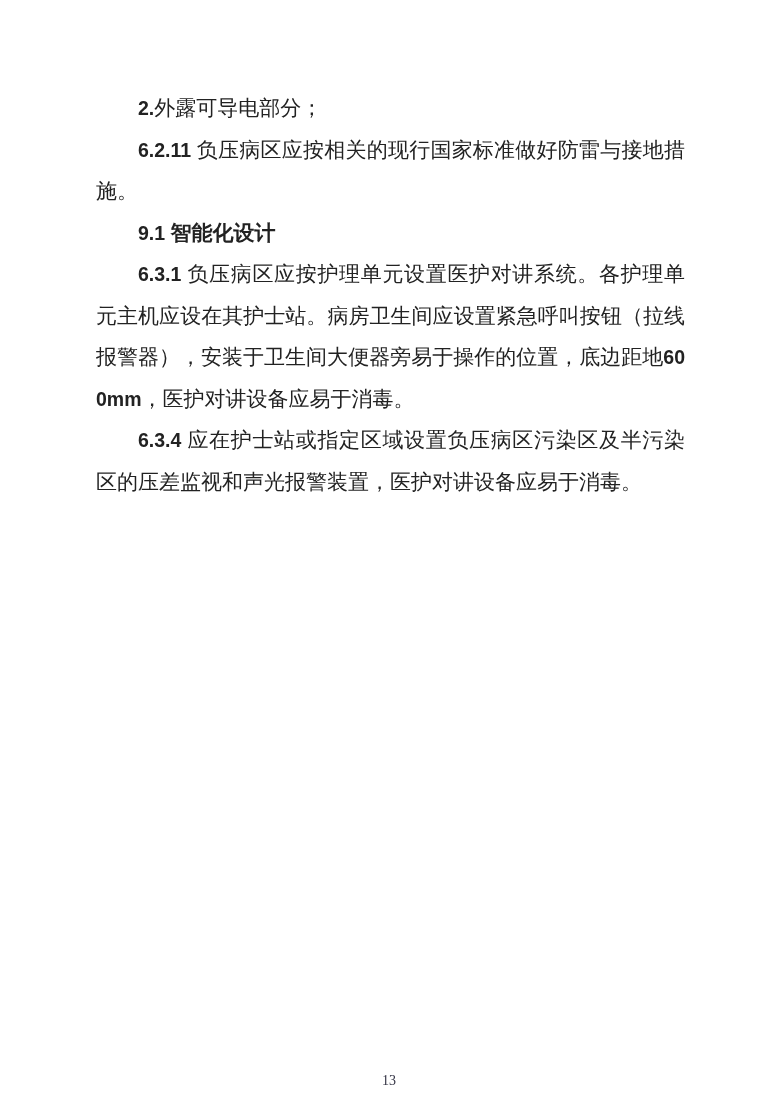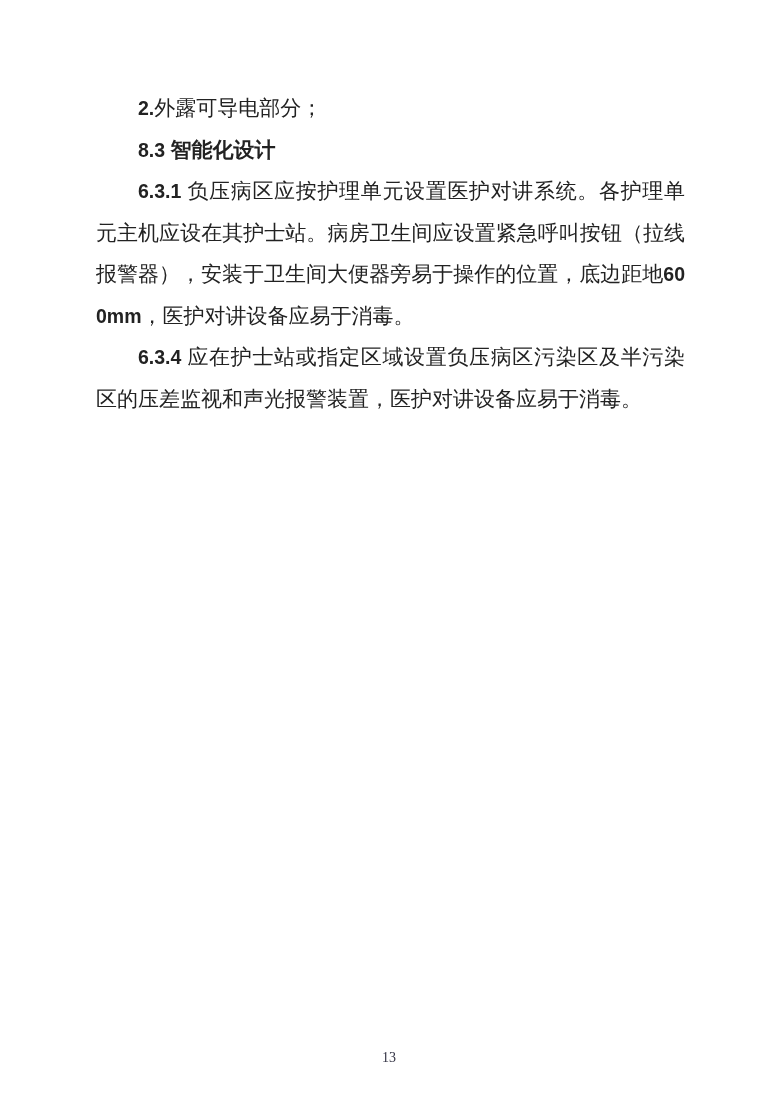--- a/index.html
+++ b/index.html
@@ -43,40 +43,41 @@
     font-weight: 700;
   }
   .measurement {
     font-family: "Liberation Sans", "DejaVu Sans", sans-serif;
     font-weight: 600;
     font-size: 19.5px;
   }
   .footer {
     position: absolute;
     left: 0;
-    top: 1048px;
+    top: 1071px;
     width: 778px;
     text-align: center;
   }
   .page-number {
     font-family: "Liberation Serif", "DejaVu Serif", serif;
     font-size: 14px;
     color: #333344;
   }
 </style>
 </head>
 <body>
 
 <div class="page">
 
   <p class="para"><span class="num">2.</span><span>外露可导电部分；</span></p>
 
 
+  <p class="para"><span class="num">6.2.11 </span><span>负压病区应按相关的现行国家标准做好防雷与接地措施。</span></p>
 
-  <p class="para heading"><span class="num">8.3 </span><span>智能化设计</span></p>
+  <p class="para heading"><span class="num">9.1 </span><span>智能化设计</span></p>
 
   <p class="para"><span class="num">6.3.1 </span><span>负压病区应按护理单元设置医护对讲系统。各护理单元主机应设在其护士站。病房卫生间应设置紧急呼叫按钮（拉线报警器），安装于卫生间大便器旁易于操作的位置，底边距地</span><span class="measurement">600mm</span><span>，医护对讲设备应易于消毒。</span></p>
 
 
 
   <p class="para"><span class="num">6.3.4 </span><span>应在护士站或指定区域设置负压病区污染区及半污染区的压差监视和声光报警装置，医护对讲设备应易于消毒。</span></p>
 
 
   <div class="footer">
     <span class="page-number">13</span>

